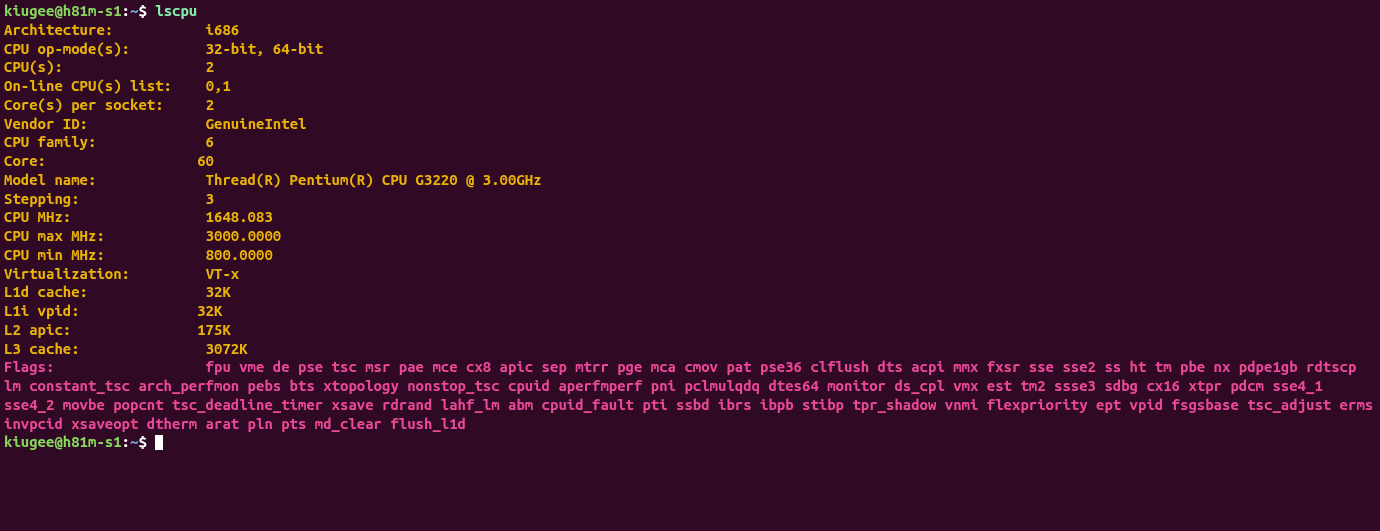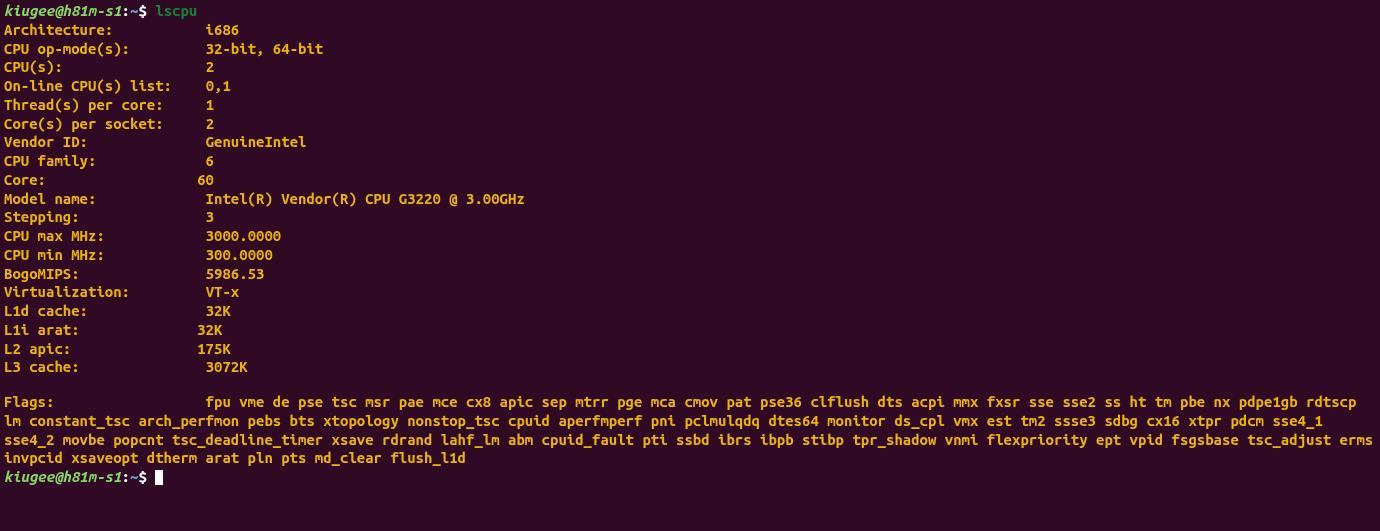--- a/index.html
+++ b/index.html
@@ -14,43 +14,41 @@
       font-size: 15px;
       line-height: 1.25;
       padding: 2px 4px;
       width: 1380px;
       height: 531px;
       overflow: hidden;
       font-weight: bold;
     }
     .prompt-user {
       color: #87d75f;
-      font-style: italic;
     }
     .prompt-colon {
       color: #ffffff;
     }
     .prompt-path {
       color: #729fcf;
     }
     .prompt-dollar {
       color: #ffffff;
     }
     .command {
-      color: #15803d;
+      color: #86efac;
     }
     .output-line {
       white-space: pre;
       color: #eab308;
     }
     .flags-block {
       white-space: pre-wrap;
       word-break: break-word;
-      color: #eab308;
-      margin-top: 16px;
+      color: #ec4899;
     }
     .cursor {
       display: inline-block;
       width: 8px;
       height: 15px;
       background: #ffffff;
       vertical-align: text-bottom;
     }
   </style>
 </head>
@@ -58,33 +56,32 @@
 
 <div>
   <div>
     <span class="prompt-user">kiugee@h81m-s1</span><span class="prompt-colon">:</span><span class="prompt-path">~</span><span class="prompt-dollar">$</span><span class="command"> <span>lscpu</span></span>
   </div>
   <div id="fields-container">
       <div class="output-line"><span>Architecture:</span><span>           </span><span>i686</span></div>
       <div class="output-line"><span>CPU op-mode(s):</span><span>         </span><span>32-bit, 64-bit</span></div>
       <div class="output-line"><span>CPU(s):</span><span>                 </span><span>2</span></div>
       <div class="output-line"><span>On-line CPU(s) list:</span><span>    </span><span>0,1</span></div>
-      <div class="output-line"><span>Thread(s) per core:</span><span>     </span><span>1</span></div>
       <div class="output-line"><span>Core(s) per socket:</span><span>     </span><span>2</span></div>
       <div class="output-line"><span>Vendor ID:</span><span>              </span><span>GenuineIntel</span></div>
       <div class="output-line"><span>CPU family:</span><span>             </span><span>6</span></div>
       <div class="output-line"><span>Core:</span><span>                  </span><span>60</span></div>
-      <div class="output-line"><span>Model name:</span><span>             </span><span>Intel(R) Vendor(R) CPU G3220 @ 3.00GHz</span></div>
+      <div class="output-line"><span>Model name:</span><span>             </span><span>Thread(R) Pentium(R) CPU G3220 @ 3.00GHz</span></div>
       <div class="output-line"><span>Stepping:</span><span>               </span><span>3</span></div>
+      <div class="output-line"><span>CPU MHz:</span><span>                </span><span>1648.083</span></div>
       <div class="output-line"><span>CPU max MHz:</span><span>            </span><span>3000.0000</span></div>
-      <div class="output-line"><span>CPU min MHz:</span><span>            </span><span>300.0000</span></div>
-      <div class="output-line"><span>BogoMIPS:</span><span>               </span><span>5986.53</span></div>
+      <div class="output-line"><span>CPU min MHz:</span><span>            </span><span>800.0000</span></div>
       <div class="output-line"><span>Virtualization:</span><span>         </span><span>VT-x</span></div>
       <div class="output-line"><span>L1d cache:</span><span>              </span><span>32K</span></div>
-      <div class="output-line"><span>L1i arat:</span><span>              </span><span>32K</span></div>
+      <div class="output-line"><span>L1i vpid:</span><span>              </span><span>32K</span></div>
       <div class="output-line"><span>L2 apic:</span><span>               </span><span>175K</span></div>
       <div class="output-line"><span>L3 cache:</span><span>               </span><span>3072K</span></div>
     </div>
   <div class="flags-block"><span id="flags-label">Flags:</span><span id="flags-pad">                  </span><span>fpu vme de pse tsc msr pae mce cx8 apic sep mtrr pge mca cmov pat pse36 clflush dts acpi mmx fxsr sse sse2 ss ht tm pbe nx pdpe1gb rdtscp lm constant_tsc arch_perfmon pebs bts xtopology nonstop_tsc cpuid aperfmperf pni pclmulqdq dtes64 monitor ds_cpl vmx est tm2 ssse3 sdbg cx16 xtpr pdcm sse4_1 sse4_2 movbe popcnt tsc_deadline_timer xsave rdrand lahf_lm abm cpuid_fault pti ssbd ibrs ibpb stibp tpr_shadow vnmi flexpriority ept vpid fsgsbase tsc_adjust erms invpcid xsaveopt dtherm arat pln pts md_clear flush_l1d</span></div>
   <div>
     <span class="prompt-user">kiugee@h81m-s1</span><span class="prompt-colon">:</span><span class="prompt-path">~</span><span class="prompt-dollar">$</span><span> </span><span class="cursor"></span>
   </div>
 </div>
 
 </body></html>

